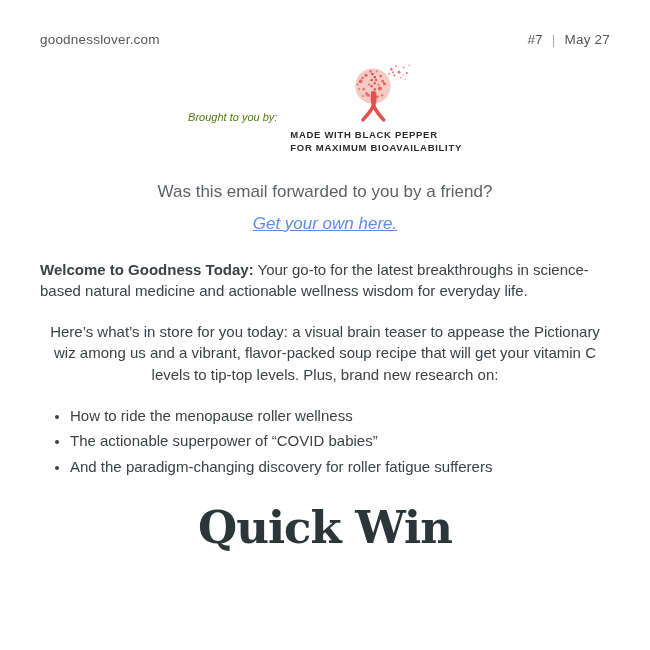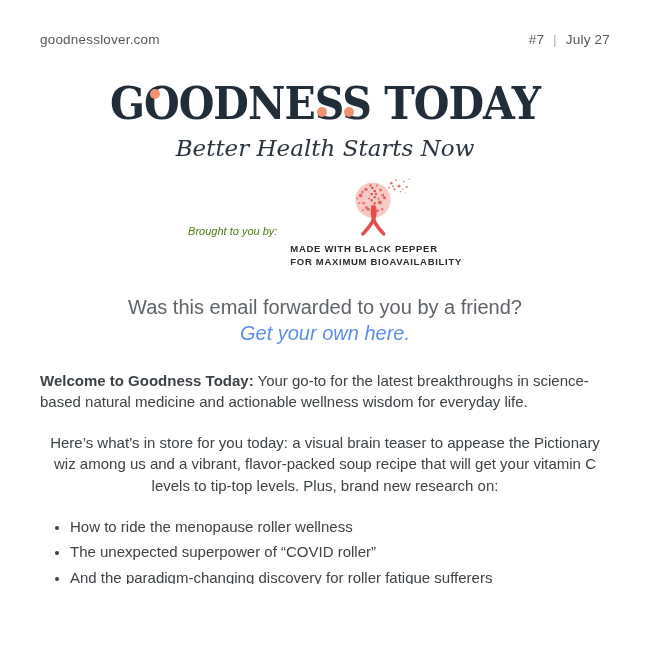--- a/index.html
+++ b/index.html
@@ -84,26 +84,27 @@
     font-size: 9.5px;
     font-weight: 700;
     letter-spacing: 0.7px;
     color: #2b2b2d;
     text-align: left;
     line-height: 1.4;
     margin-top: 4px;
   }
 
   
-  .forward-note { text-align: center; margin-top: 27px; font-size: 20px; color: #5e6367; }
+  .forward-note { text-align: center; margin-top: 27px; font-size: 17px; color: #5e6367; }
   .forward-link {
     display: inline-block;
-    margin-top: 3px;
+    margin-top: 12px;
     font-style: italic;
     color: var(--link-color, #5c8ee6);
+    text-decoration: underline;
     cursor: pointer;
   }
 
   
   .content {
     padding: 0 40px;
     margin-top: 25px;
     font-size: 15px;
     line-height: 1.42;
     color: #3d4246;
@@ -127,31 +128,24 @@
 </head>
 <body>
 
 <div class="page">
 
   <div class="header">
     <span>goodnesslover.com</span>
     <span class="issue-area">
       <span>#7</span>
       <span class="issue-sep">|</span>
-      <span>July 27</span>
+      <span>May 27</span>
     </span>
   </div>
 
-  <div class="masthead">
-    <div class="newsletter-title">GOODNESS TODAY</div>
-    <span class="accent-dot dot-g"></span>
-    <span class="accent-dot dot-s1"></span>
-    <span class="accent-dot dot-s2"></span>
-    <div class="newsletter-subtitle">Better Health Starts Now</div>
-  </div>
 
   <div class="sponsor">
     <span class="sponsor-intro">Brought to you by:</span>
     <div class="logo-block">
       <svg class="tree-icon" width="78" height="60" viewBox="0 0 100 78">
         <circle cx="46" cy="30" r="23" fill="#f6cbc5"></circle>
 
         <circle cx="30" cy="24" r="2.4" fill="currentColor" opacity="0.85"></circle>
         <circle cx="34" cy="34" r="1.8" fill="currentColor" opacity="0.7"></circle>
         <circle cx="37" cy="16" r="2.0" fill="currentColor" opacity="0.9"></circle>
@@ -207,21 +201,21 @@
   <div class="forward-note">
     <div>Was this email forwarded to you by a friend?</div>
     <a class="forward-link">Get your own here.</a>
   </div>
 
   <div class="content">
     <p class="para"><b>Welcome to Goodness Today:</b><span> Your go-to for the latest breakthroughs in science-based natural medicine and actionable wellness wisdom for everyday life.</span></p>
     <p class="para">Here’s what’s in store for you today:  a visual brain teaser to appease the Pictionary wiz among us and a vibrant, flavor-packed soup recipe that will get your vitamin C levels to tip-top levels. Plus, brand new research on:</p>
     <ul class="bullet-list">
         <li>How to ride the menopause roller wellness</li>
-        <li>The unexpected superpower of “COVID roller”</li>
+        <li>The actionable superpower of “COVID babies”</li>
         <li>And the paradigm-changing discovery for roller fatigue sufferers</li>
       </ul>
   </div>
 
   <div class="quickwin">
     <div class="quickwin-title">Quick Win</div>
 
   </div>
 
 </div>

